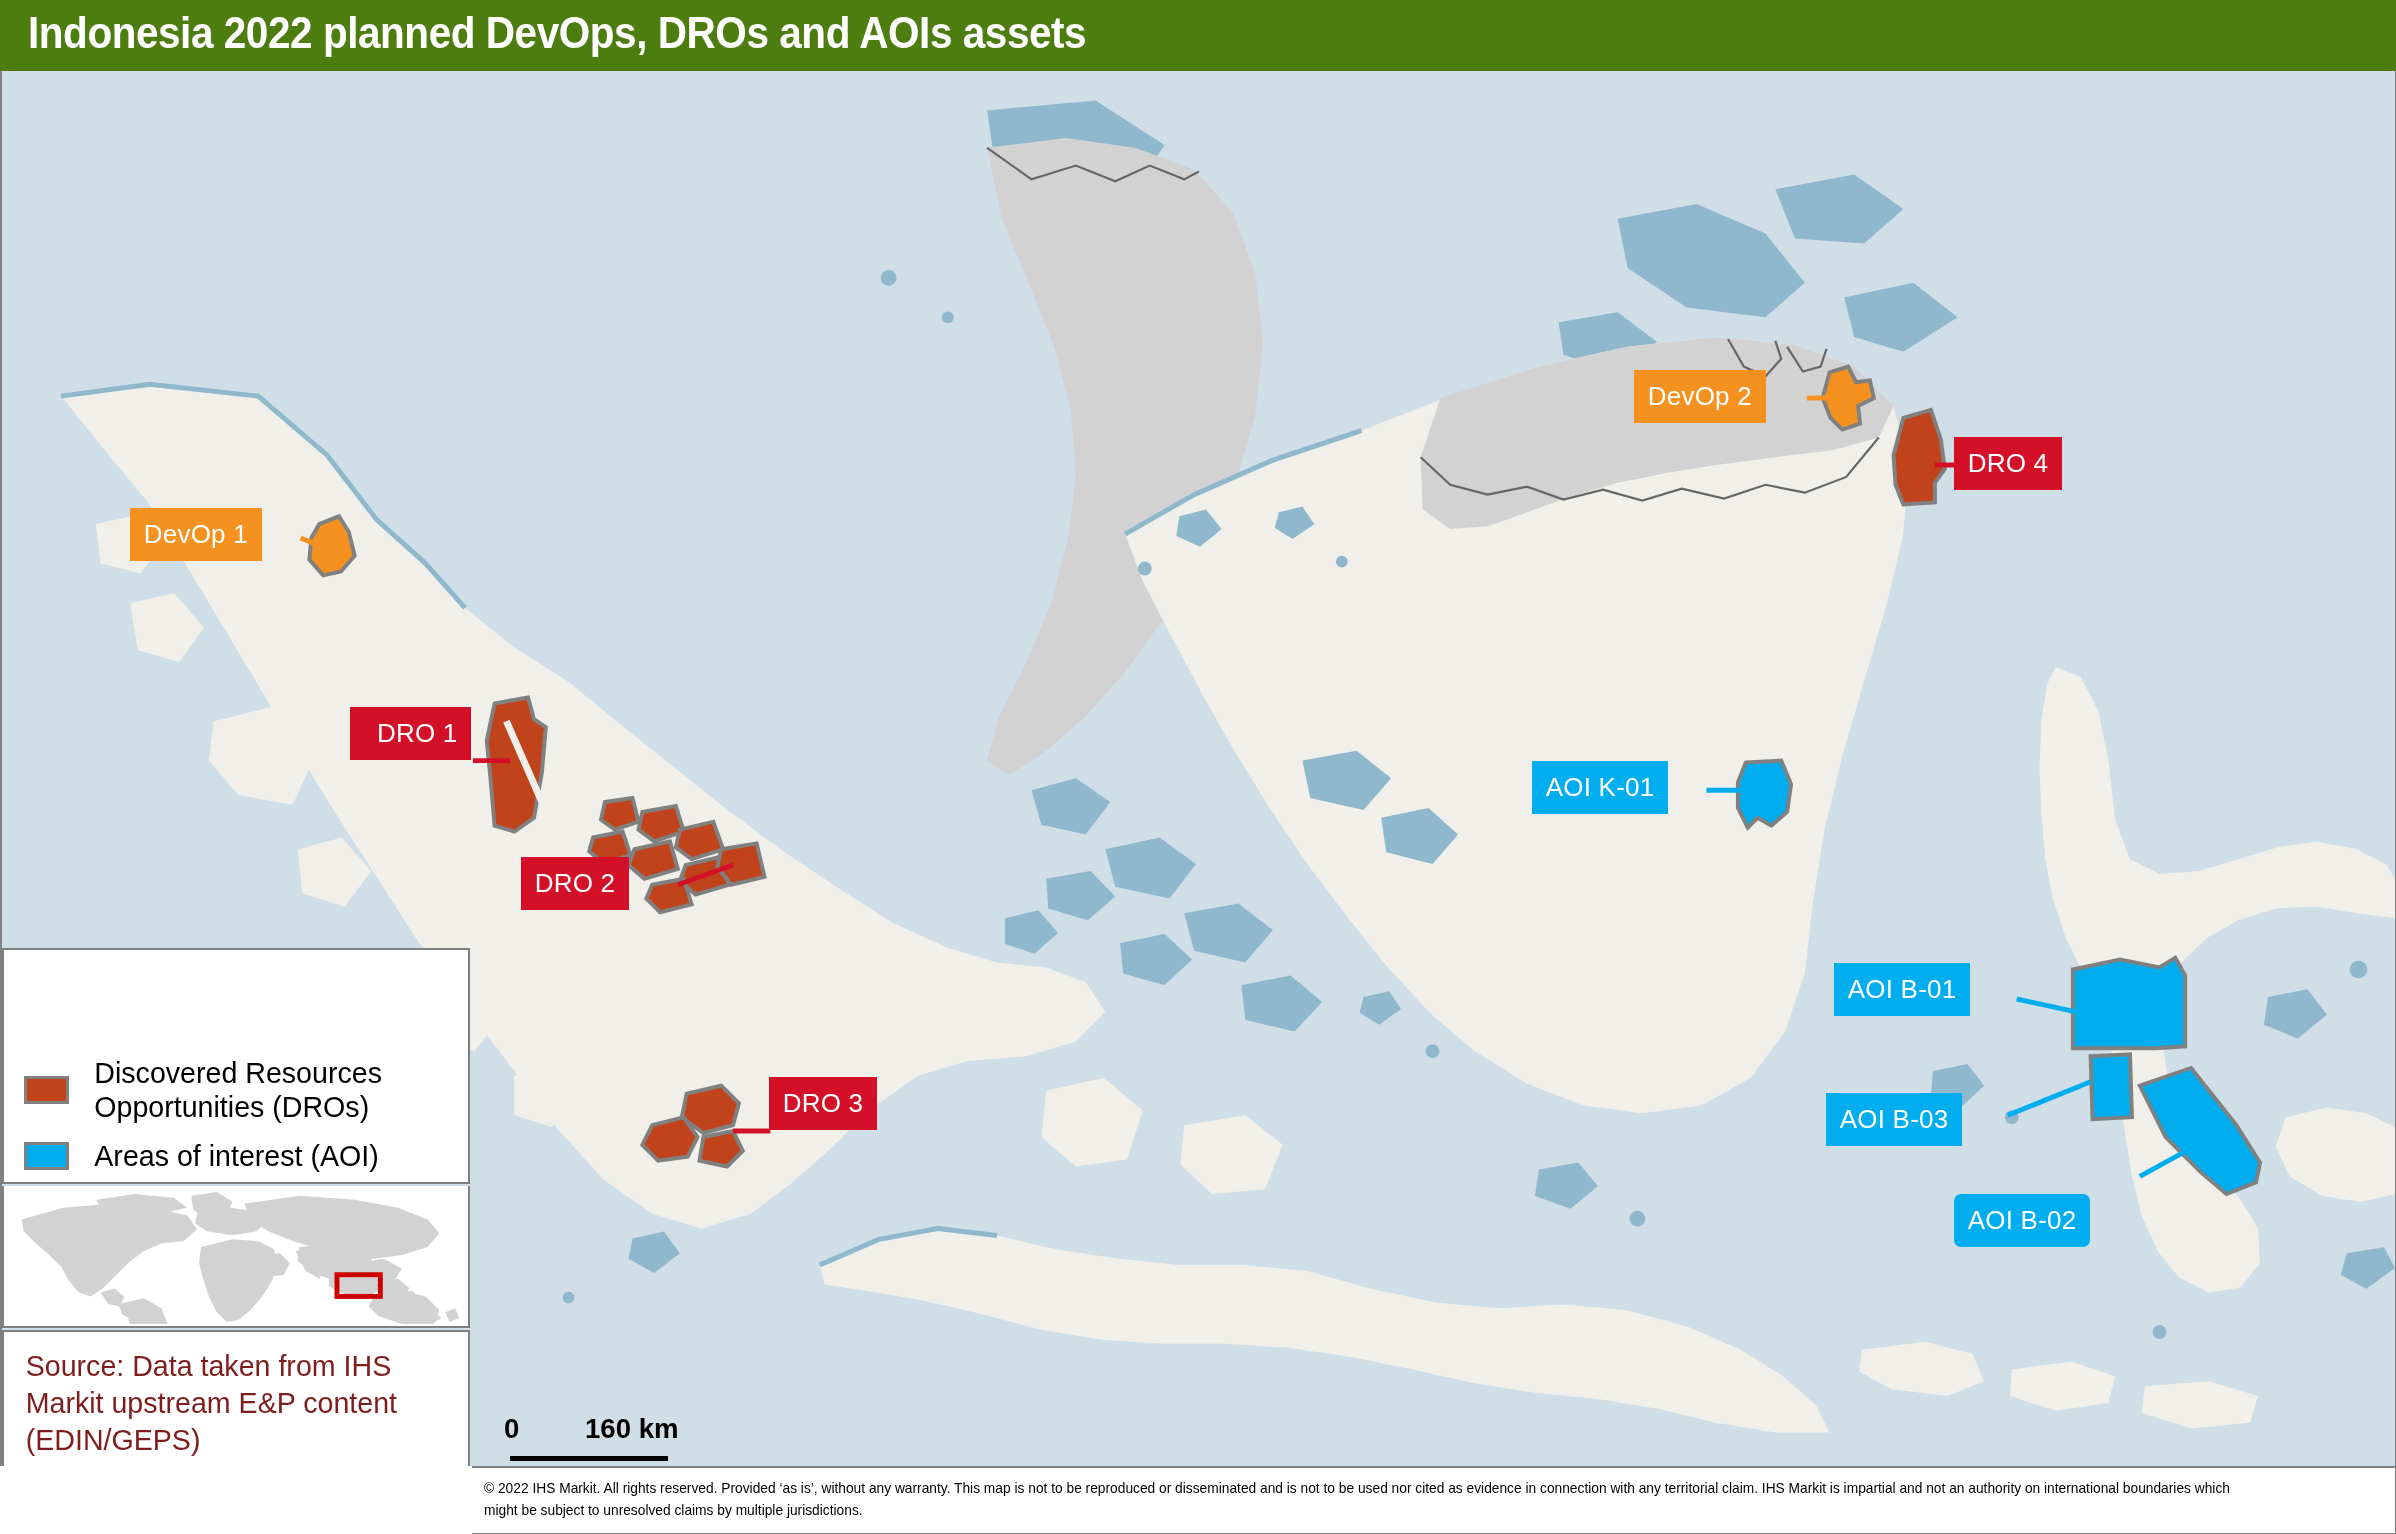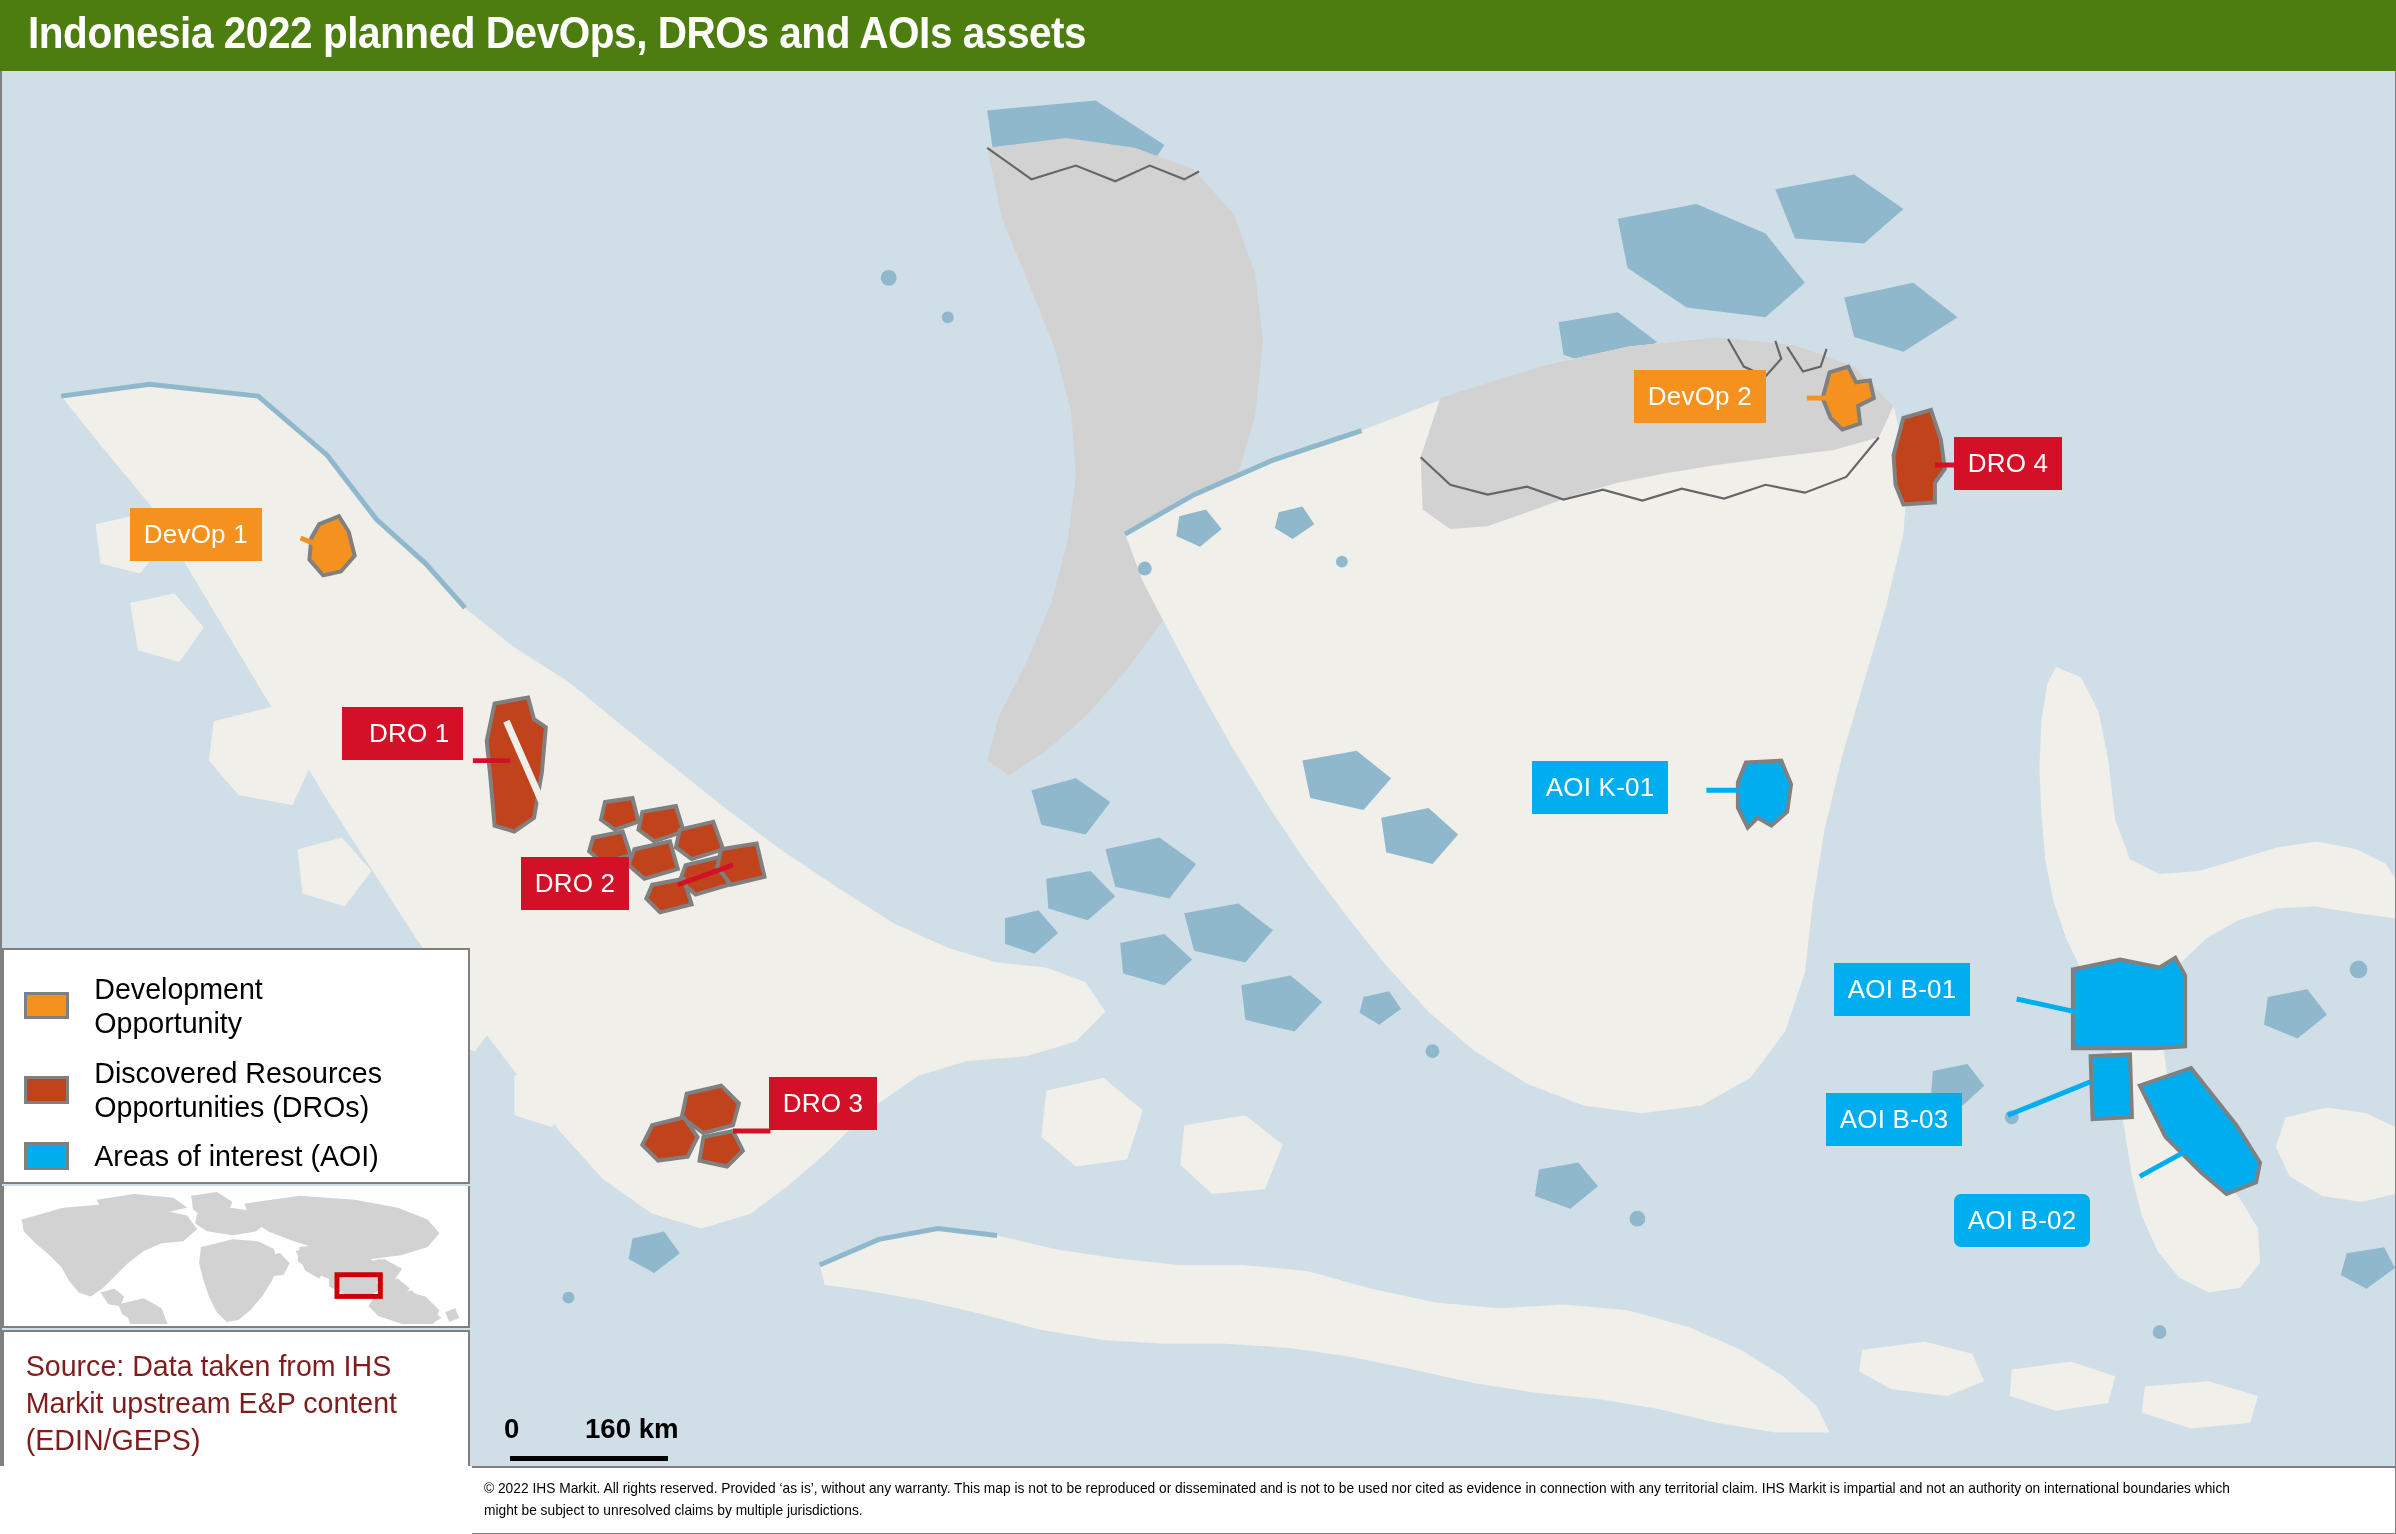--- a/index.html
+++ b/index.html
@@ -292,21 +292,21 @@
         <path d="M830,1212 L890,1186 L950,1175 L1010,1182"></path>
       </g>
     </svg>
 
     <div class="callout devop" style="left:128px; top:437px;">
       <span>DevOp 1</span>
     </div>
     <div class="callout devop" style="left:1632px; top:299px;">
       <span>DevOp 2</span>
     </div>
-    <div class="callout dro" style="left:340px; top:636px;padding-left:27px;">
+    <div class="callout dro" style="left:348px; top:636px;padding-left:27px;">
       <span>DRO 1</span>
     </div>
     <div class="callout dro" style="left:519px; top:786px;">
       <span>DRO 2</span>
     </div>
     <div class="callout dro" style="left:767px; top:1006px;">
       <span>DRO 3</span>
     </div>
     <div class="callout dro" style="left:1952px; top:366px;">
       <span>DRO 4</span>
@@ -326,27 +326,20 @@
 
     <div id="scalebar">
       <div class="sl" style="left:0px; top:0px;">0</div>
       <div class="sl" style="left:81px; top:0px;">160 km</div>
       <div class="bar" style="left:5.9px; top:43px; width:158px;"></div>
 
     </div>
   </div>
 
   <div id="legendbox">
-    <div class="legrow" style="top:21.7px;">
-      <div class="legswatch" style="background:#F5911E;"></div>
-      <div class="legtext">
-        <div>Development</div>
-        <div>Opportunity</div>
-      </div>
-    </div>
     <div class="legrow" style="top:106px;">
       <div class="legswatch" style="background:#C0431C;"></div>
       <div class="legtext">
         <div>Discovered Resources</div>
         <div>Opportunities (DROs)</div>
       </div>
     </div>
     <div class="legrow" style="top:189px;">
       <div class="legswatch" style="background:#00AEEF;"></div>
       <div class="legtext">

